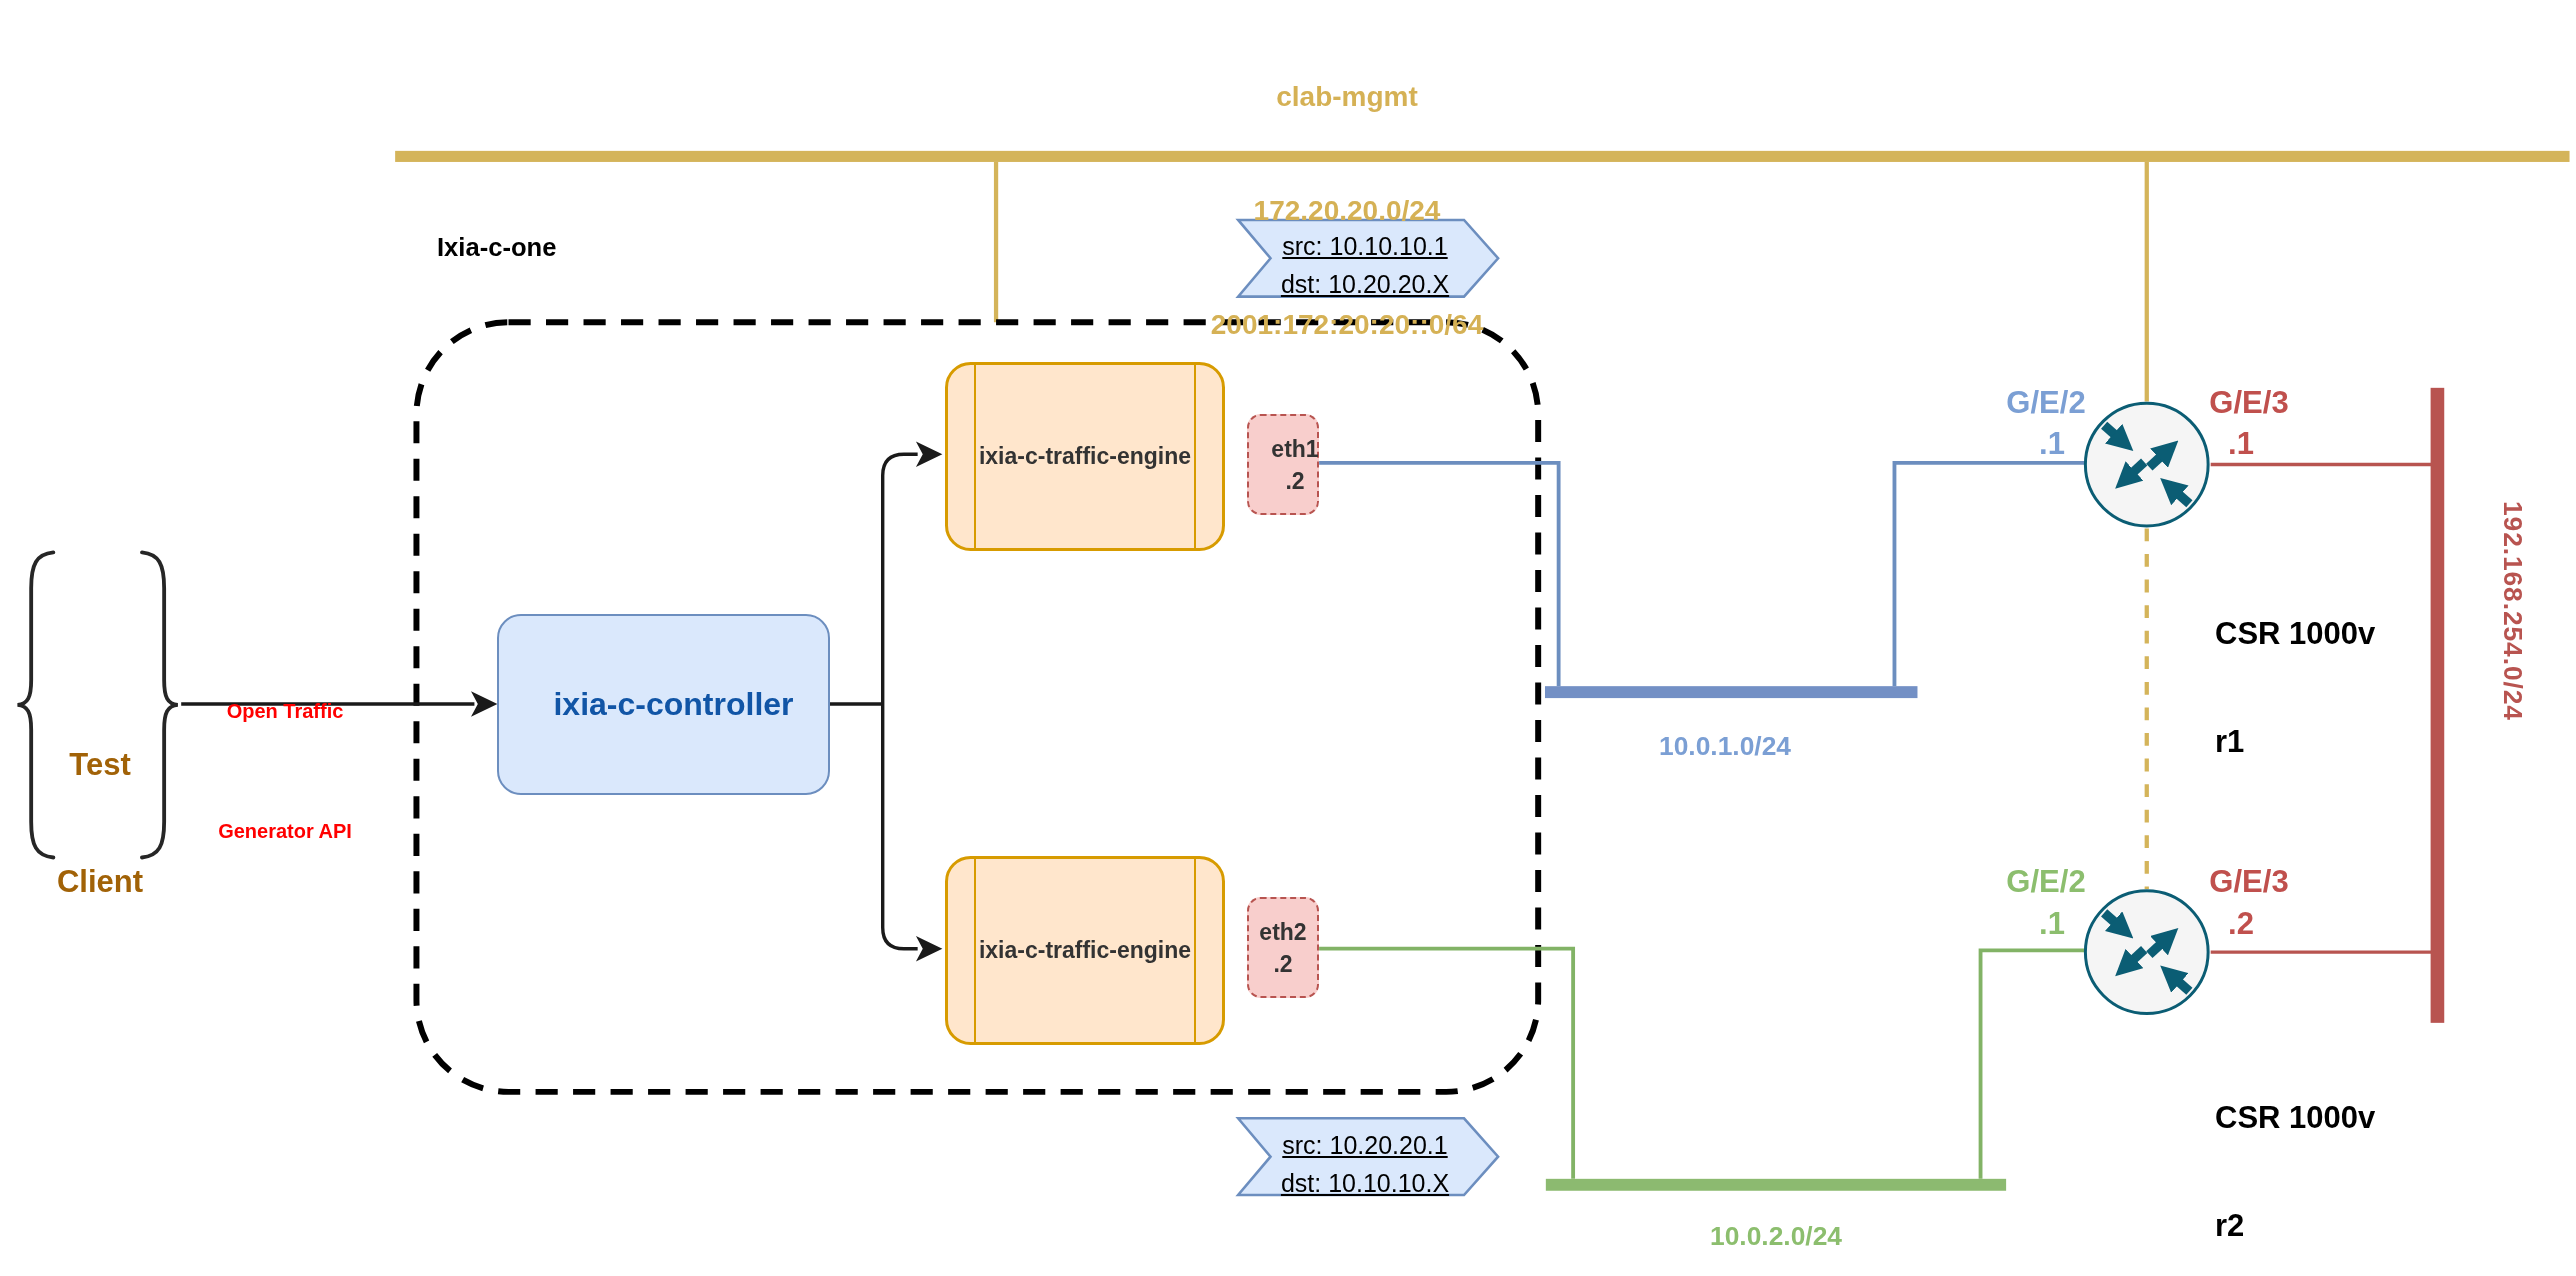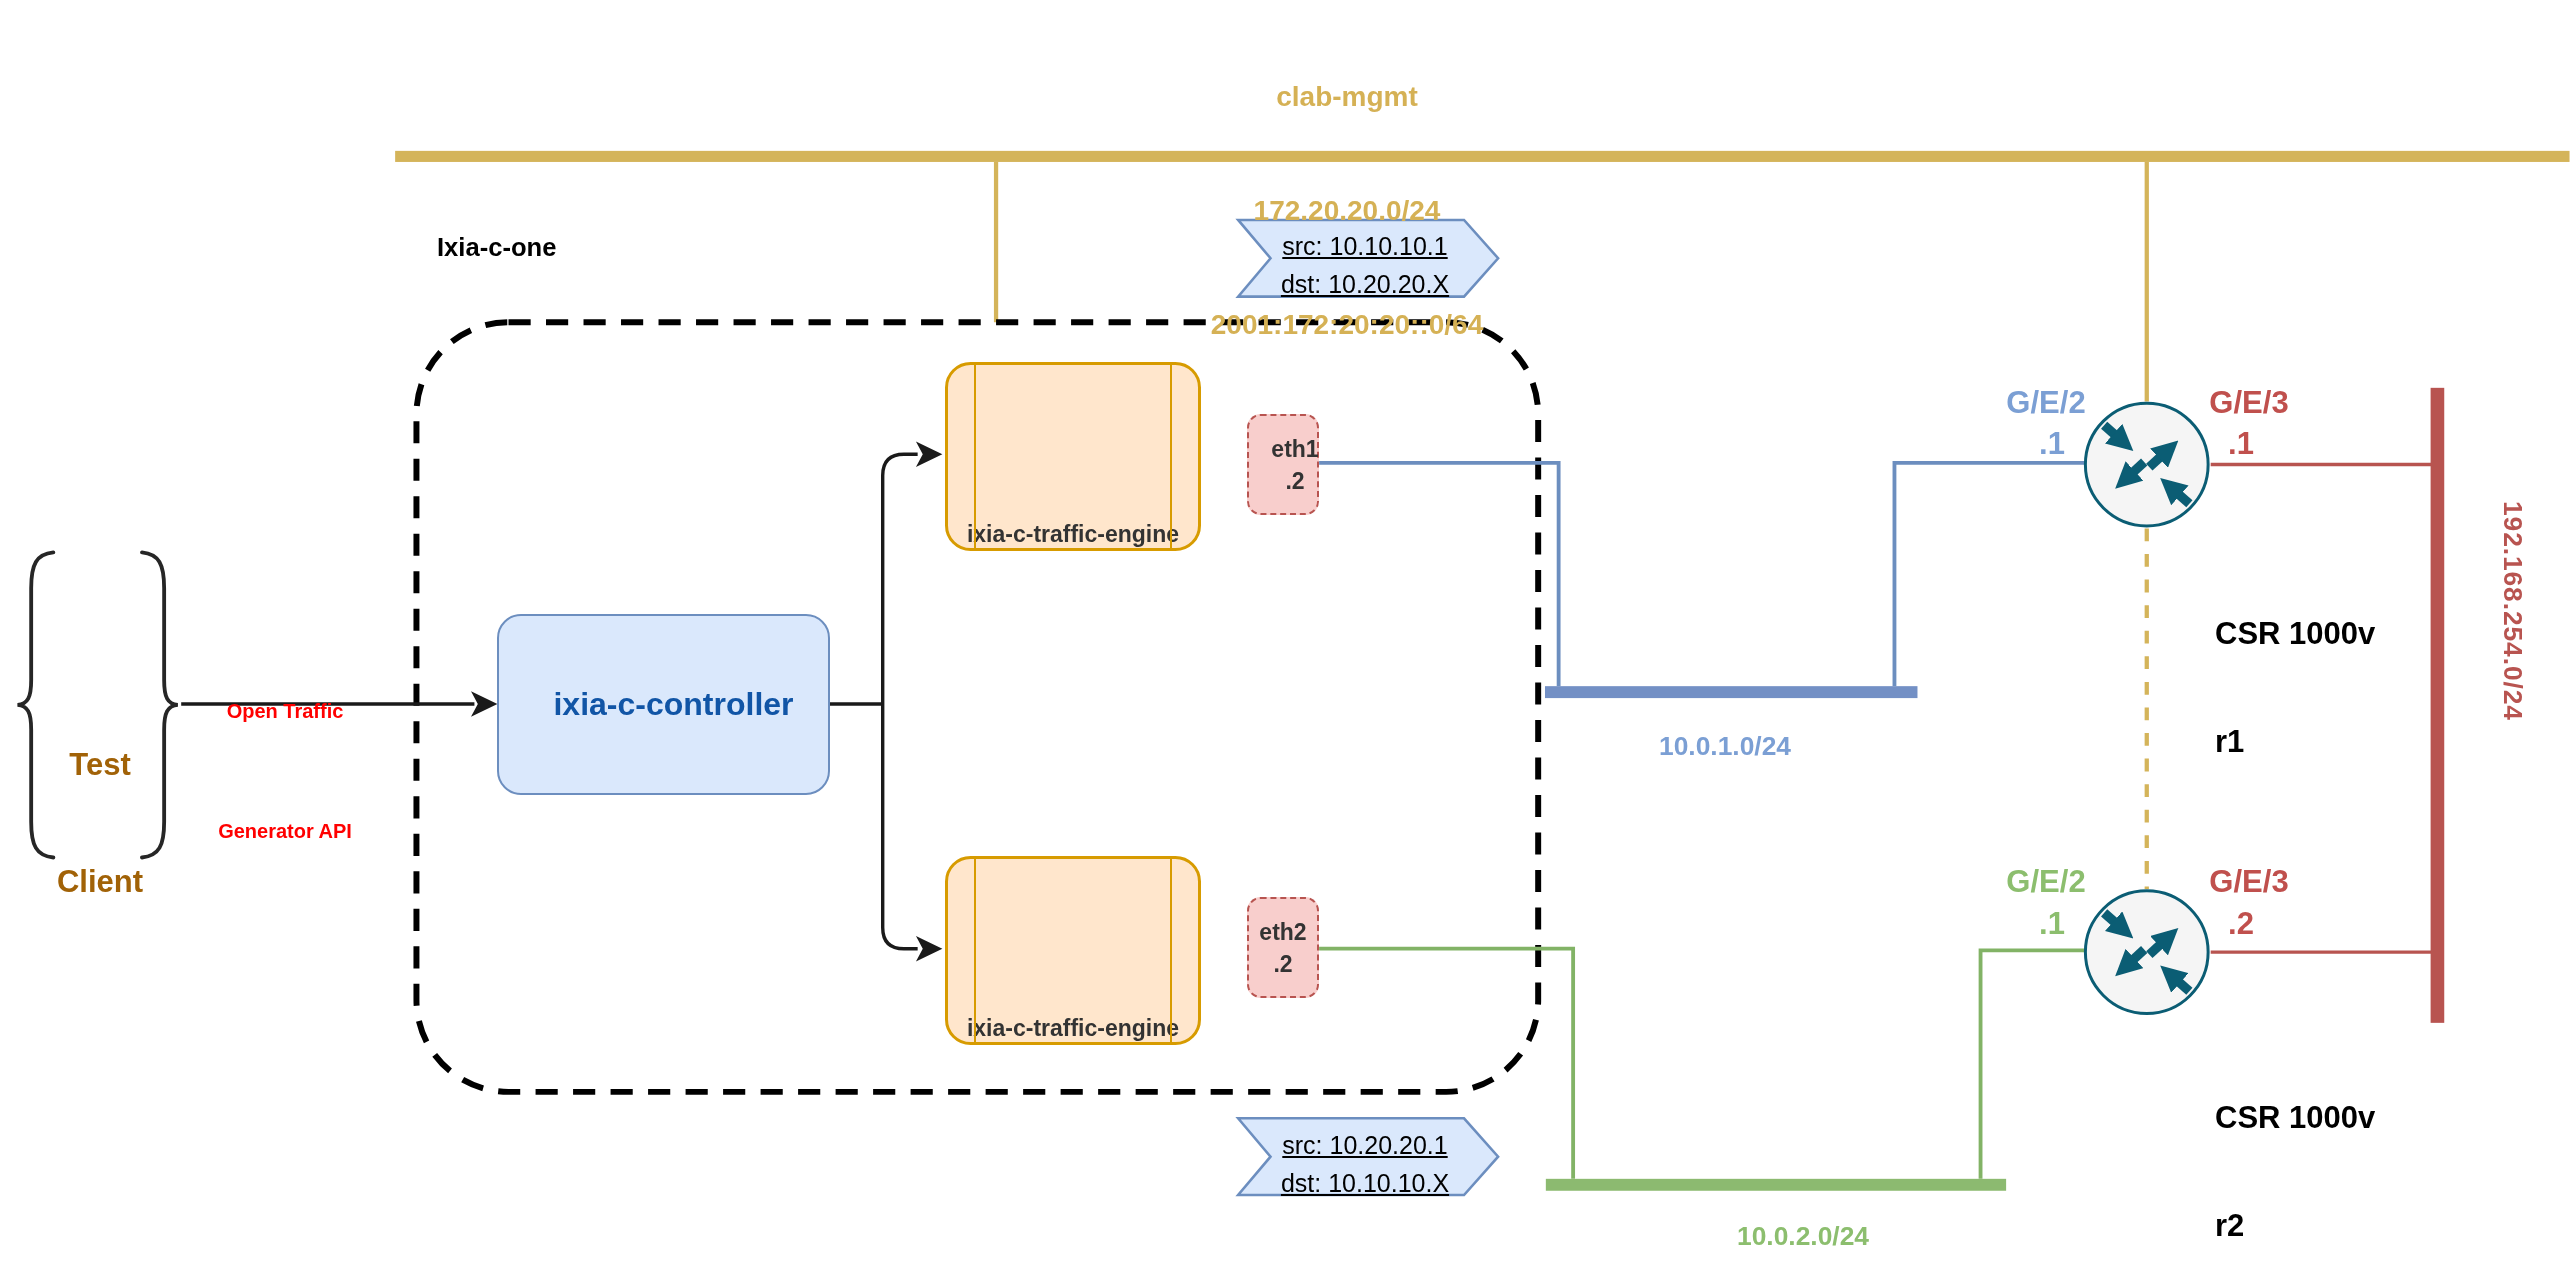--- a/index.html
+++ b/index.html
@@ -8,21 +8,21 @@
     font-family:"Liberation Sans",sans-serif;
   }
   svg.layer{position:absolute;left:0;top:0;width:2576px;height:1276px;}
   .lbl{position:absolute;font-weight:bold;white-space:pre;line-height:1.25;}
   .ctr{transform:translateX(-50%);text-align:center;}
   .box{position:absolute;box-sizing:border-box;display:flex;align-items:center;justify-content:center;}
   
   .controller{left:497px;top:614px;width:333px;height:181px;background:#DAE8FC;border:2.6px solid #6C8EBF;border-radius:24px;padding-left:20px;}
   .controller .t{font-weight:bold;font-size:32px;color:#1155A6;}
   
-  .engine{left:945px;width:256px;height:189px;background:#FFE6CC;border:3px solid #D79B00;border-radius:25.6px;align-items:flex-end;}
+  .engine{left:945px;width:280px;height:189px;background:#FFE6CC;border:3px solid #D79B00;border-radius:25.6px;}
   .engine .t{font-weight:bold;font-size:23px;color:#333333;}
   .engine .bar{position:absolute;top:0;bottom:0;width:2.6px;background:#D79B00;}
   .engine .bar.l{left:25.6px}
   .engine .bar.r{right:25.6px}
   
   .eth{left:1247px;width:72px;height:101px;background:#F8CECC;border:2.6px dashed #B85450;border-radius:13.6px;flex-direction:column;}
   .eth .t{font-weight:bold;font-size:23px;color:#333333;line-height:32px;text-align:center;}
   .flagtext{position:absolute;font-size:25px;font-weight:normal;color:#000;line-height:38px;text-align:center;transform:translateX(-50%);text-decoration:underline;}
   .vtext{position:absolute;writing-mode:vertical-rl;font-weight:bold;font-size:26.4px;color:#B85450;letter-spacing:0.9px;}
 </style>
@@ -136,21 +136,21 @@
   <div class="flagtext" style="left:1365px;top:227px;">
     <div>src: 10.10.10.1</div>
     <div>dst: 10.20.20.X</div>
   </div>
   <div class="flagtext" style="left:1365px;top:1126px;">
     <div>src: 10.20.20.1</div>
     <div>dst: 10.10.10.X</div>
   </div>
 
   <div class="lbl ctr" style="left:1725px;top:730px;font-size:26.4px;color:#7B9FD4;">10.0.1.0/24</div>
-  <div class="lbl ctr" style="left:1776px;top:1220px;font-size:26.4px;color:#8CBE6E;margin-left:27px;">10.0.2.0/24</div>
+  <div class="lbl ctr" style="left:1776px;top:1220px;font-size:26.4px;color:#8CBE6E;">10.0.2.0/24</div>
   <div class="vtext" style="left:2497px;top:501px;">192.168.254.0/24</div>
 
   <div class="lbl ctr" style="left:2046px;top:384px;font-size:31px;color:#7B9FD4;">G/E/2</div>
   <div class="lbl ctr" style="left:2052px;top:425px;font-size:31px;color:#7B9FD4;">.1</div>
   <div class="lbl ctr" style="left:2249px;top:384px;font-size:31px;color:#C0504D;">G/E/3</div>
   <div class="lbl ctr" style="left:2241px;top:425px;font-size:31px;color:#C0504D;">.1</div>
   <div class="lbl" style="left:2215px;top:544px;font-size:31px;line-height:36px;color:#000;">
     <div>CSR 1000v</div>
     <div>r1</div>
   </div>

